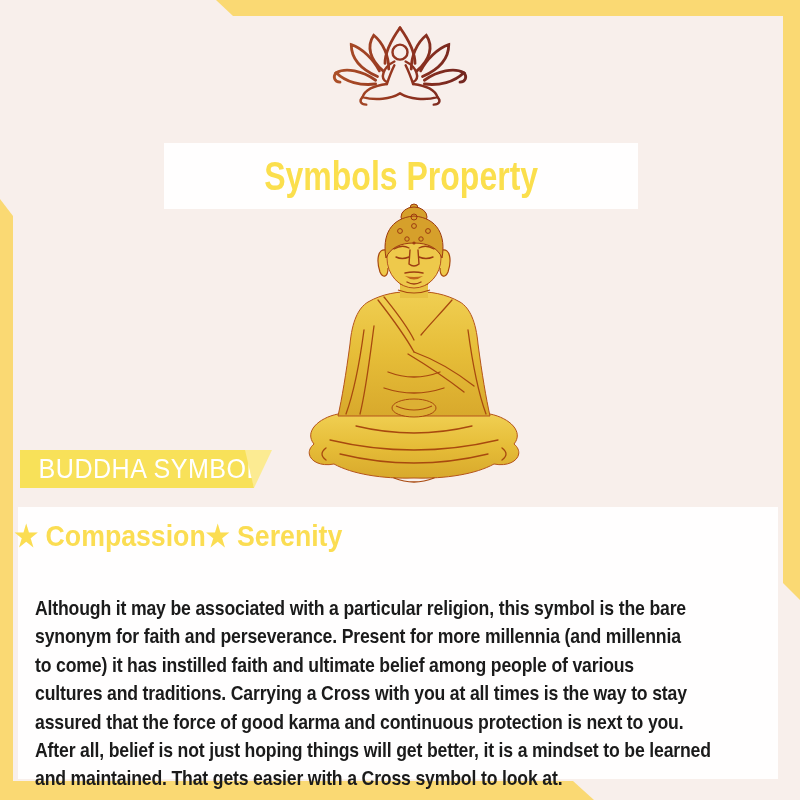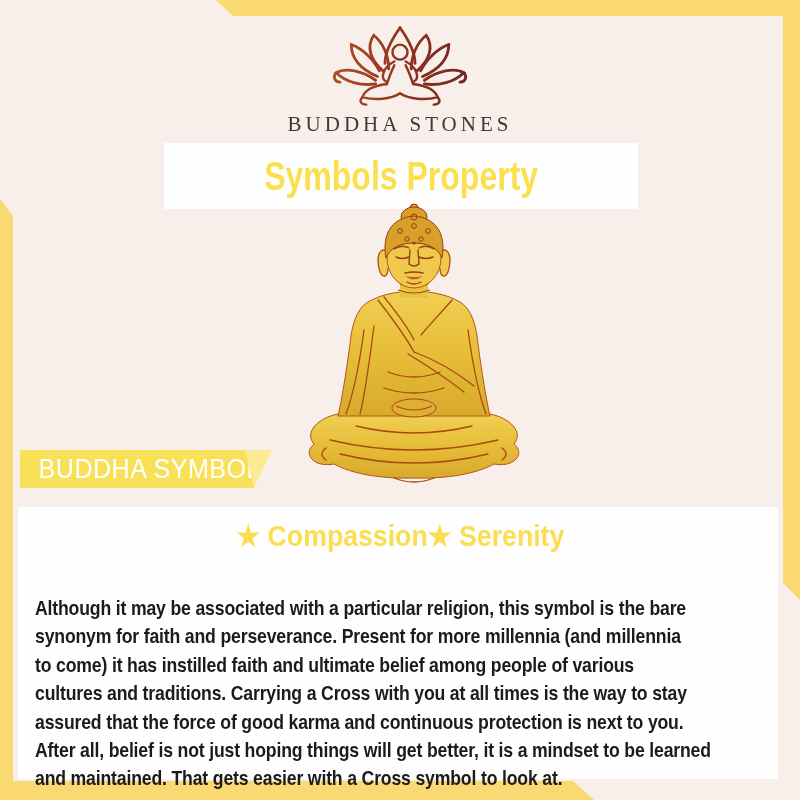--- a/index.html
+++ b/index.html
@@ -39,21 +39,21 @@
   .banner-fold{left:20px;top:450px;width:252px;height:38px;background:#fceb92;
     clip-path:polygon(222px 0,252px 0,234px 38px);}
   .banner{left:20px;top:450px;width:252px;height:38px;background:#f8e159;
     clip-path:polygon(0 0,225px 0,234px 38px,0 38px);
     display:flex;align-items:center;}
   .banner-text{padding-left:20px;font-size:27px;font-weight:400;color:#ffffff;
     white-space:nowrap;transform:scaleX(0.93);transform-origin:0 50%;letter-spacing:0.5px;}
 
   
   .panel{left:18px;top:507px;width:760px;height:272px;background:#fffefe;}
-  .heading{left:0;top:519px;width:800px;text-align:center;}
+  .heading{left:0;top:519px;width:800px;}
   .heading-text{display:inline-block;font-size:29px;font-weight:bold;color:#fbdd52;
     white-space:nowrap;transform:scaleX(0.92);}
   .para{left:35px;top:594px;width:745px;}
   .para .line{height:28.4px;line-height:28.4px;font-size:21px;font-weight:bold;
     color:#1b1b1b;white-space:nowrap;transform:scaleX(0.84);transform-origin:0 50%;
     letter-spacing:-0.2px;}
 </style>
 </head>
 <body>
 
@@ -93,21 +93,20 @@
       <circle cx="80" cy="30" r="8"></circle>
       <path d="M74,40 C62,46 58,58 66,62"></path>
       <path d="M86,40 C98,46 102,58 94,62"></path>
       <path d="M74,44 C70,52 68,58 66,64"></path>
       <path d="M86,44 C90,52 92,58 94,64"></path>
       <path d="M66,64 C50,66 42,72 40,78 C54,82 70,80 80,74 C90,80 106,82 120,78 C118,72 110,66 94,64"></path>
       <path d="M40,78 C36,82 38,86 44,86"></path>
       <path d="M120,78 C124,82 122,86 116,86"></path>
     </g>
   </svg>
-  <div class="abs brand-name">BUDDHA STONES</div>
 
   <div class="abs title-box">
     <span class="title-text">Symbols Property</span>
   </div>
 
   <svg class="abs buddha" viewBox="0 0 252 284">
     <defs>
       <linearGradient id="gold" x1="0" y1="0" x2="0" y2="1">
         <stop offset="0" stop-color="#f0cf52"></stop>
         <stop offset="0.5" stop-color="#e6bd38"></stop>

